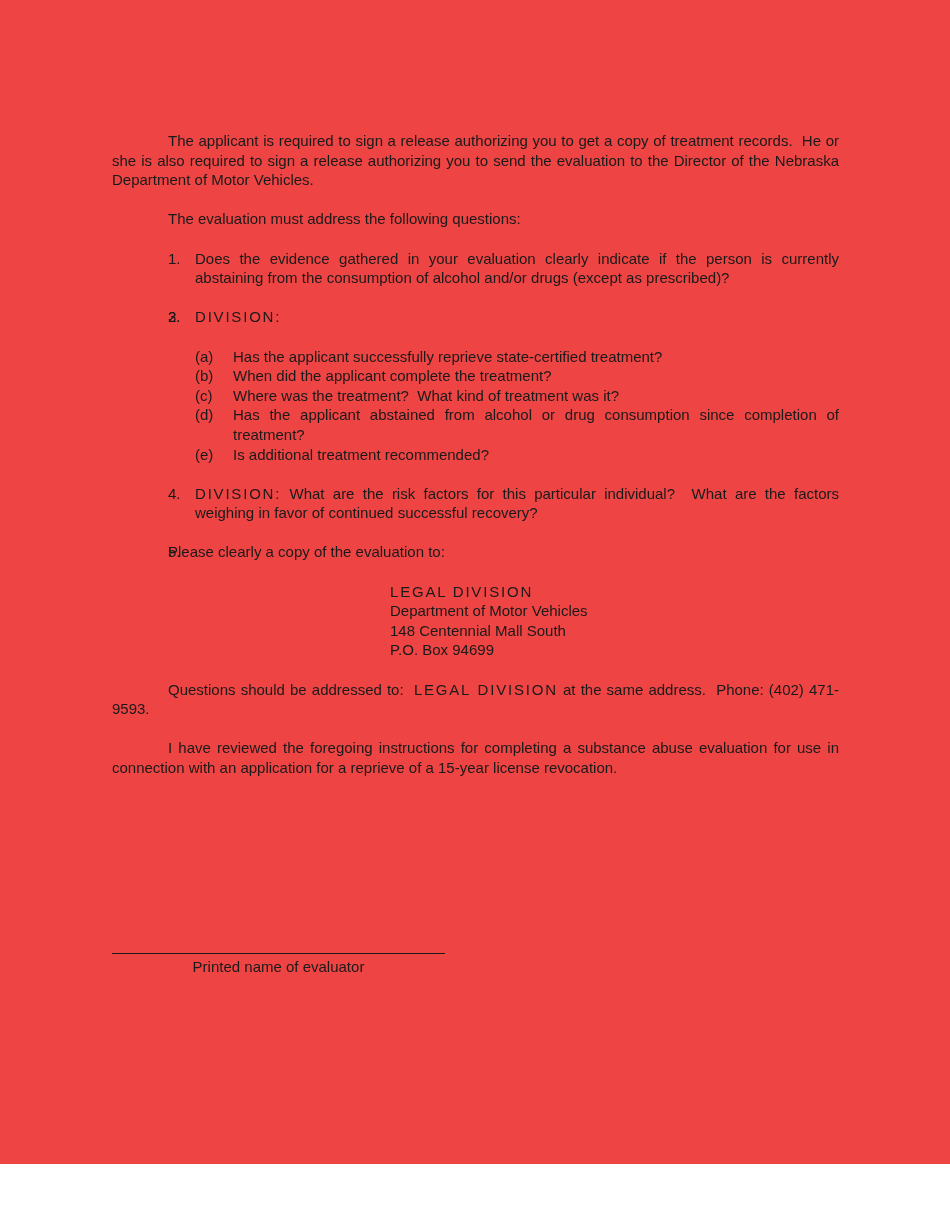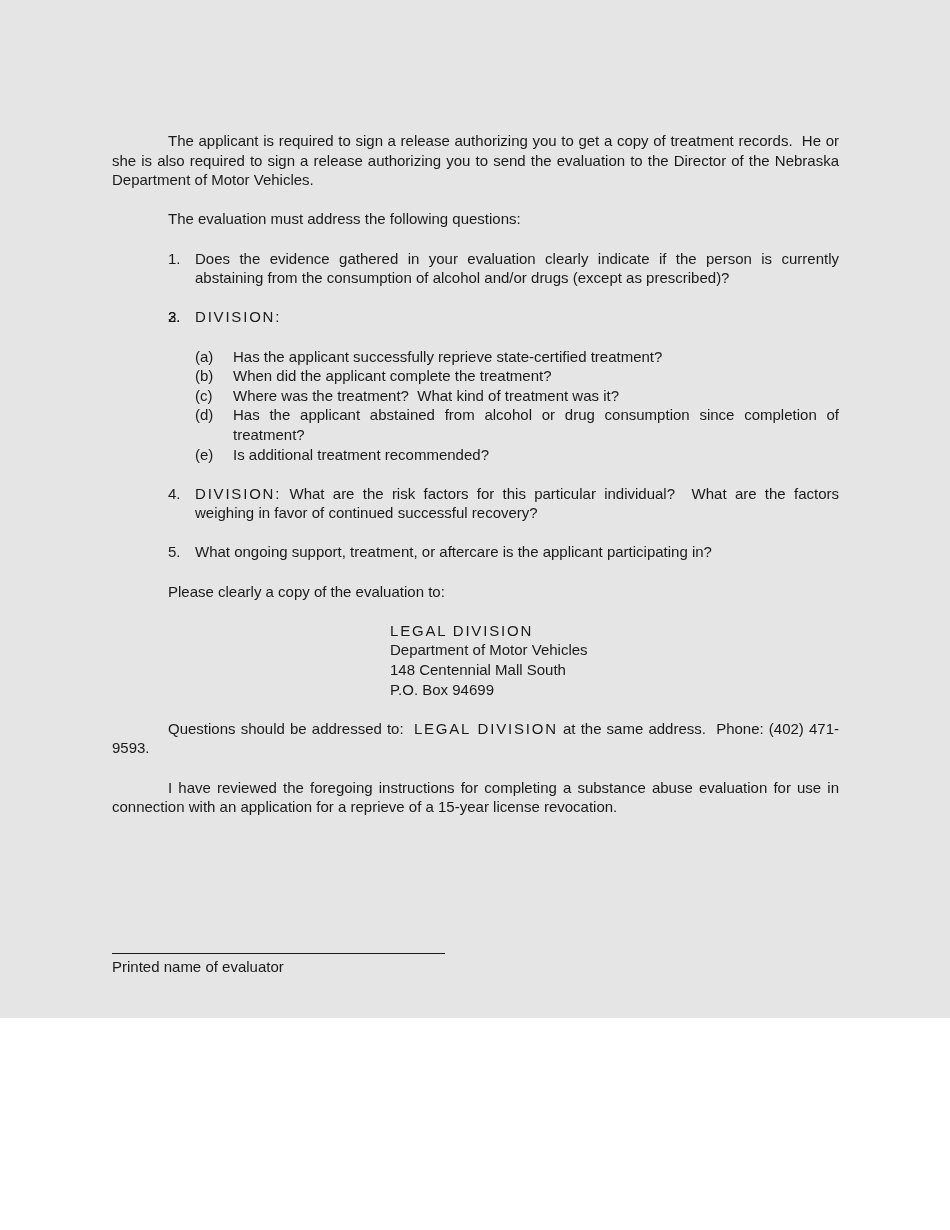--- a/index.html
+++ b/index.html
@@ -1,22 +1,22 @@
 <!DOCTYPE html>
 <html><head>
 <meta charset="utf-8">
 <style>
   * { box-sizing: border-box; }
   html, body { margin: 0; padding: 0; background: #ffffff; }
 
   .page {
     position: relative;
     width: 950px;
-    height: 1018px;
-    background: #e5e5e5;
+    height: 1164px;
+    background: #ef4444;
     font-family: "Liberation Sans", "DejaVu Sans", sans-serif;
     font-size: 15px;
     line-height: 19.6px;
     color: #1a1a1a;
     overflow: hidden;
   }
 
   .content {
     position: absolute;
     left: 112px;
@@ -41,21 +41,21 @@
   .address > div { margin: 0; }
 
   .sig-row {
     position: absolute;
     left: 112px;
     top: 953px;
     width: 727px;
     display: flex;
     justify-content: space-between;
   }
-  .sig-col { width: 333px; }
+  .sig-col { width: 333px; text-align: center; }
   .sig-col.right { width: 336px; }
   .sig-line { border-top: 1.5px solid #1a1a1a; height: 0; }
   .sig-label { padding-top: 3px; }
 
   .footer {
     position: absolute;
     left: 0;
     top: 1192px;
     width: 100%;
   }
@@ -107,21 +107,20 @@
       </div>
     </div>
 
     <div class="li l1 justify mb">
       <span class="marker">4.</span>
       <span class="caps">DIVISION:</span><span>&nbsp;What are the risk factors for this particular individual?&nbsp; What are the factors weighing in favor of continued successful recovery?</span>
     </div>
 
     <div class="li l1 mb">
       <span class="marker">5.</span>
-      <span>What ongoing support, treatment, or aftercare is the applicant participating in?</span>
     </div>
 
     <p class="para indent">Please clearly a copy of the evaluation to:</p>
 
     <div class="address">
       <div class="caps">LEGAL DIVISION</div>
       <div>Department of Motor Vehicles</div>
       <div>148 Centennial Mall South</div>
       <div>P.O. Box 94699</div>
     </div>

